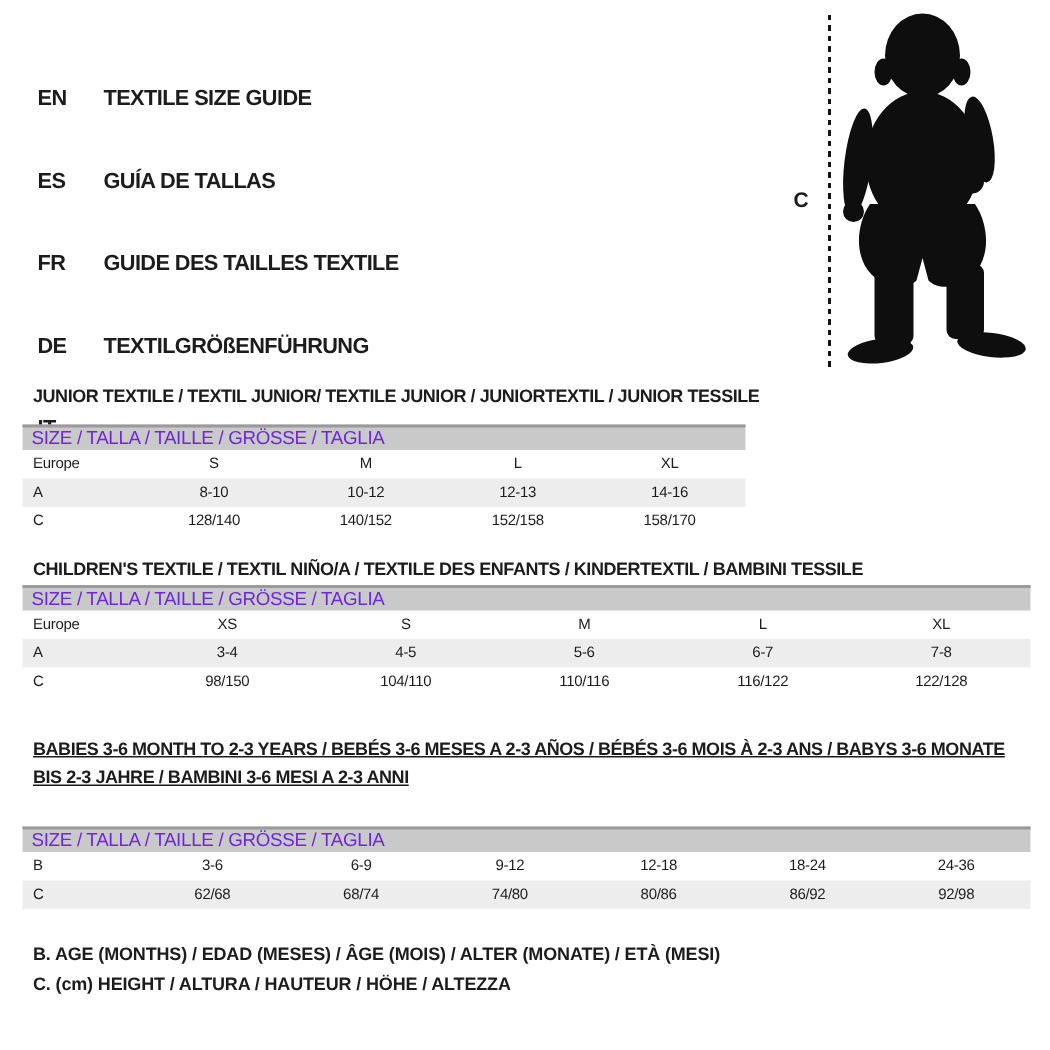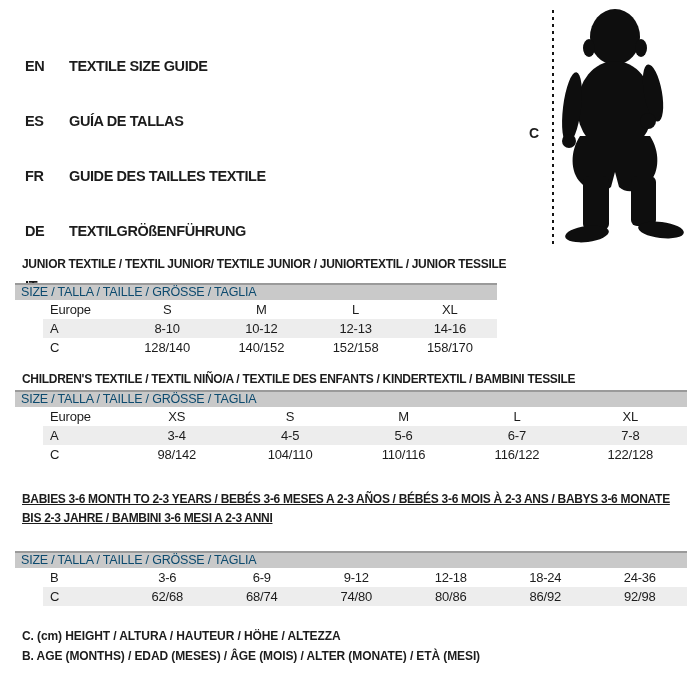--- a/index.html
+++ b/index.html
@@ -39,23 +39,23 @@
   #table1 .tbl-title, #table2 .tbl-title { white-space:nowrap; }
   #table1 .tbl-title { margin-bottom:9px; }
   #table2 .tbl-title { margin-bottom:1px; }
   #table3 .tbl-title { margin-bottom:23px;text-decoration:underline; }
 
   .tbl-header {
     background: var(--header-bg, #c9c9c9);
     border-top: 2px solid var(--header-border, #9a9a9a);
     height:15px; line-height:15px;
     font-size:12.5px; letter-spacing:-0.2px;
-    padding-left:6px; color:#0c4a6e;
+    padding-left:6px; color:#6d28d9;
   }
-  .tbl-row { display:flex; height:19px; line-height:19px; font-size:13px; letter-spacing:-0.2px;margin-left:28px; }
+  .tbl-row { display:flex; height:19px; line-height:19px; font-size:10px; letter-spacing:-0.2px; }
   .tbl-row.shaded { background: var(--row-shaded, #ededed); }
   .row-label { width:70px; padding-left:7px; }
   .cell { flex:1; text-align:center; }
 
   
   .legend { position:absolute; left:22px; top:627px; }
   .legend-line { font-weight:bold; font-size:12px; line-height:19.5px; letter-spacing:-0.1px; }
 </style>
 </head>
 <body>
@@ -144,21 +144,21 @@
       <div class="tbl-row shaded">
         <span class="row-label">A</span>
         <span class="cell">3-4</span>
         <span class="cell">4-5</span>
         <span class="cell">5-6</span>
         <span class="cell">6-7</span>
         <span class="cell">7-8</span>
       </div>
       <div class="tbl-row">
         <span class="row-label">C</span>
-        <span class="cell">98/142</span>
+        <span class="cell">98/150</span>
         <span class="cell">104/110</span>
         <span class="cell">110/116</span>
         <span class="cell">116/122</span>
         <span class="cell">122/128</span>
       </div>
     </section>
   <section class="size-table" id="table3">
       <div class="tbl-title">BABIES 3-6 MONTH TO 2-3 YEARS / BEBÉS 3-6 MESES A 2-3 AÑOS / BÉBÉS 3-6 MOIS À 2-3 ANS / BABYS 3-6 MONATE BIS 2-3 JAHRE / BAMBINI 3-6 MESI A 2-3 ANNI</div>
       <div class="tbl-header">SIZE / TALLA / TAILLE / GRÖSSE / TAGLIA</div>
       <div class="tbl-row">
@@ -175,17 +175,17 @@
         <span class="cell">62/68</span>
         <span class="cell">68/74</span>
         <span class="cell">74/80</span>
         <span class="cell">80/86</span>
         <span class="cell">86/92</span>
         <span class="cell">92/98</span>
       </div>
     </section>
 
   <div class="legend" id="legend">
+      <div class="legend-line">B. AGE (MONTHS) / EDAD (MESES) / ÂGE (MOIS) / ALTER (MONATE) / ETÀ (MESI)</div>
       <div class="legend-line">C. (cm) HEIGHT / ALTURA / HAUTEUR / HÖHE / ALTEZZA</div>
-      <div class="legend-line">B. AGE (MONTHS) / EDAD (MESES) / ÂGE (MOIS) / ALTER (MONATE) / ETÀ (MESI)</div>
     </div>
 
 </div>
 
 </body></html>

